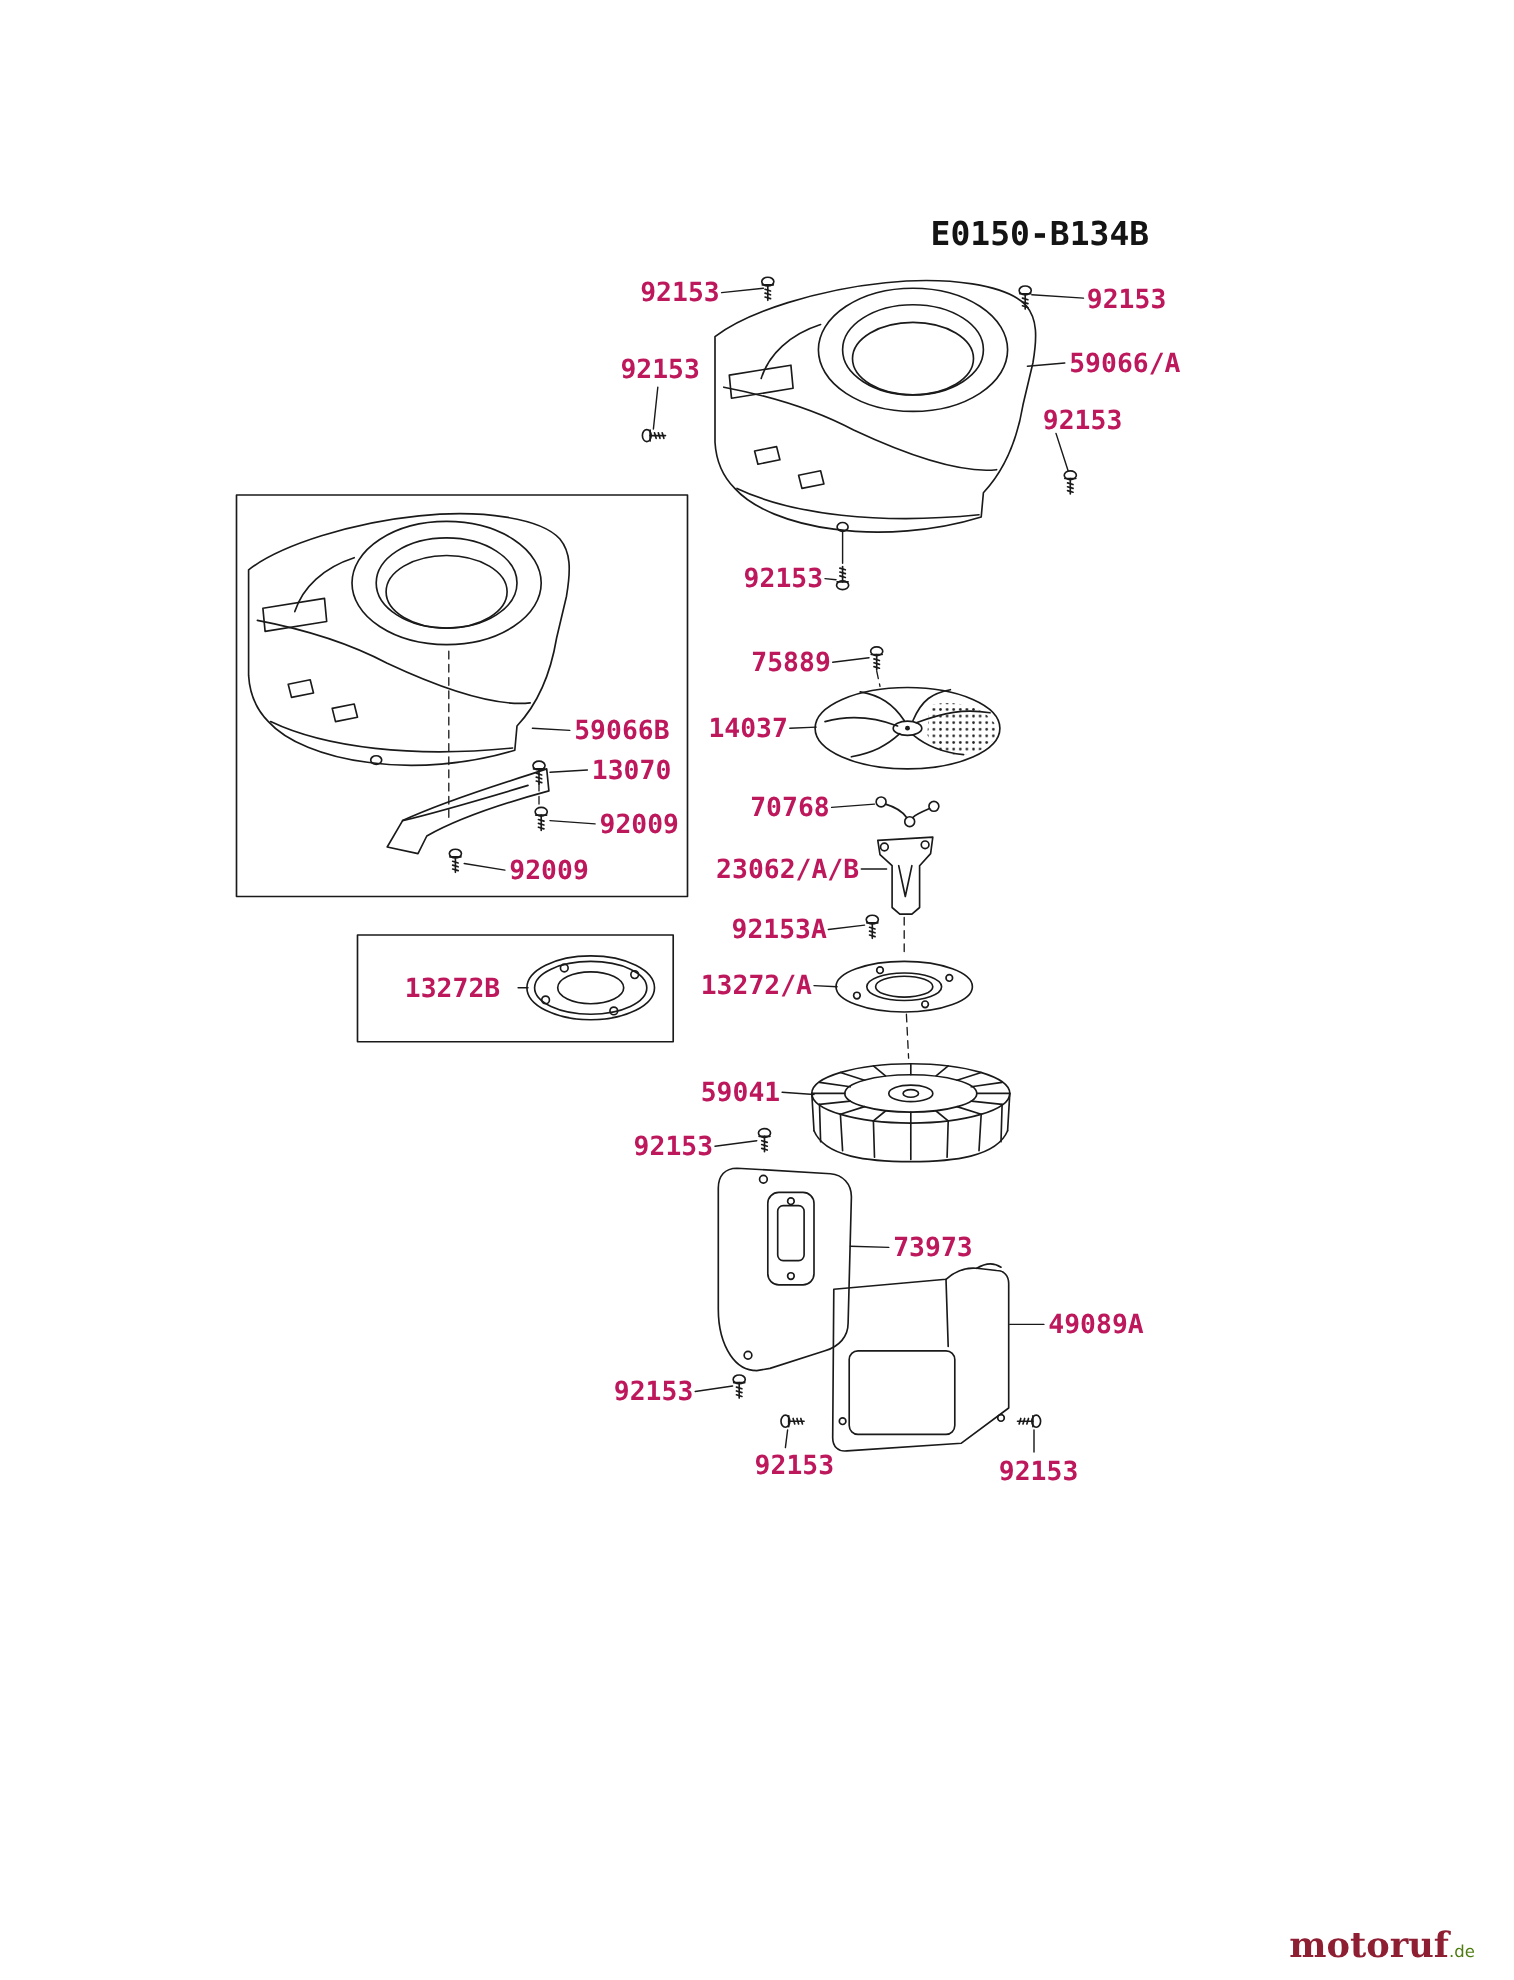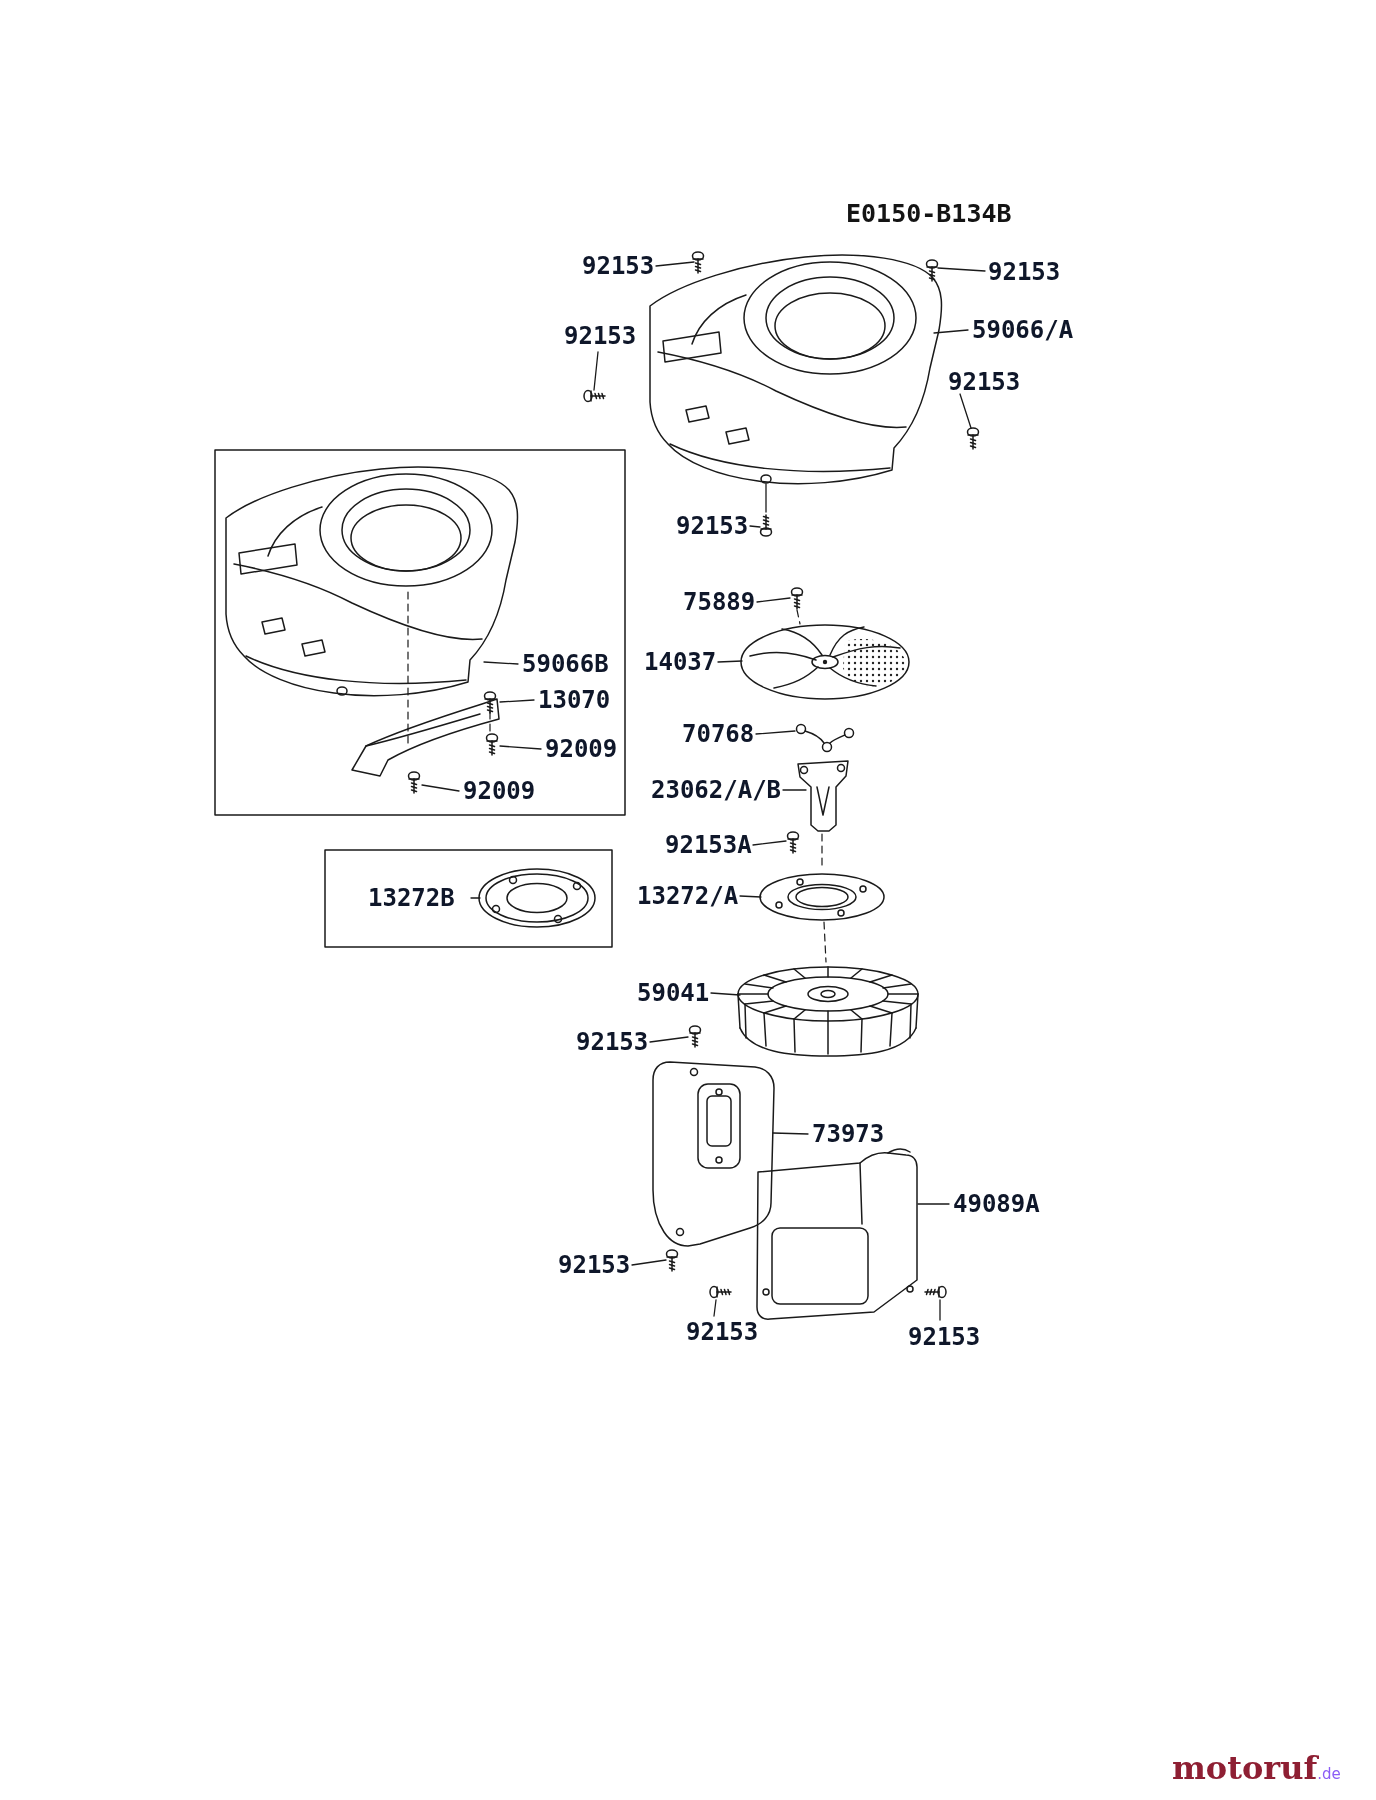--- a/index.html
+++ b/index.html
@@ -1,25 +1,25 @@
 <!DOCTYPE html>
 <html><head>
 <meta charset="utf-8">
 <style>
   html,body{margin:0;padding:0;background:#ffffff;}
   .page{position:relative;width:1376px;height:1800px;background:#ffffff;overflow:hidden;
         font-family:"DejaVu Sans Mono",monospace;}
   .art{position:absolute;left:0;top:0;width:1376px;height:1800px;}
-  .lbl{position:absolute;font-weight:bold;font-size:24px;line-height:28px;color:#0f172a;
+  .lbl{position:absolute;font-weight:bold;font-size:24px;line-height:28px;color:#be185d;
        white-space:nowrap;letter-spacing:0;}
-  .lbl-title{position:absolute;font-weight:bold;font-size:25px;line-height:32px;color:#141414;
+  .lbl-title{position:absolute;font-weight:bold;font-size:30px;line-height:32px;color:#141414;
        white-space:nowrap;}
   .watermark{position:absolute;left:1172px;top:1750px;font-family:"DejaVu Serif",serif;
        font-weight:bold;font-size:32px;line-height:36px;}
-  .watermark .tld{font-size:15px;font-weight:normal;color:#8b5cf6;font-family:"DejaVu Sans",sans-serif;}
+  .watermark .tld{font-size:15px;font-weight:normal;color:#4d7c0f;font-family:"DejaVu Sans",sans-serif;}
 </style>
 </head>
 <body>
 
 <div class="page">
 
   <svg class="art" viewBox="0 0 1376 1800" xmlns="http://www.w3.org/2000/svg">
     <defs>
       <pattern id="dotpat" width="6" height="6" patternUnits="userSpaceOnUse">
         <circle cx="3" cy="3" r="1.2" fill="#222"></circle>

